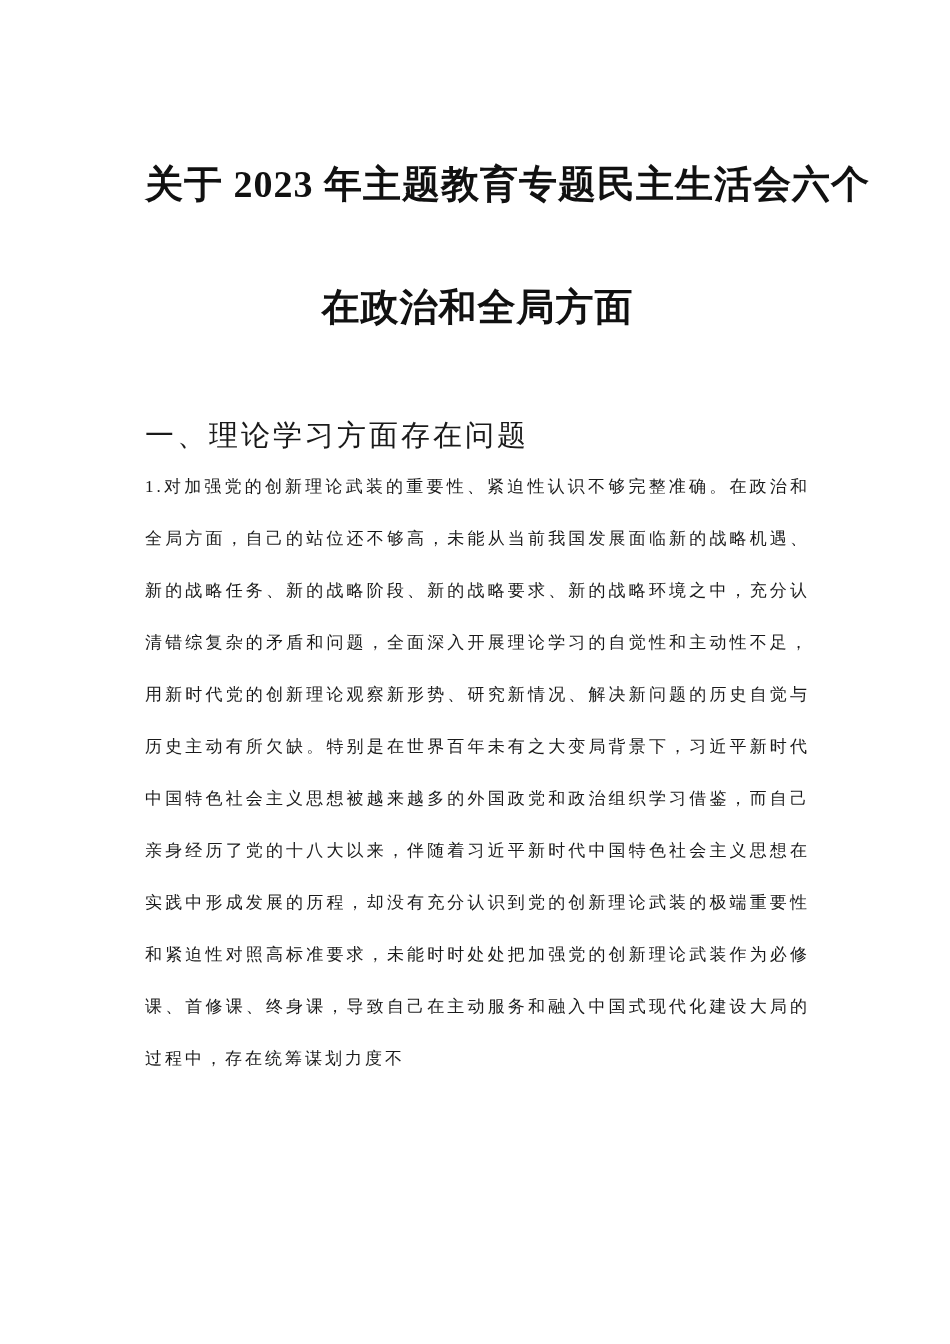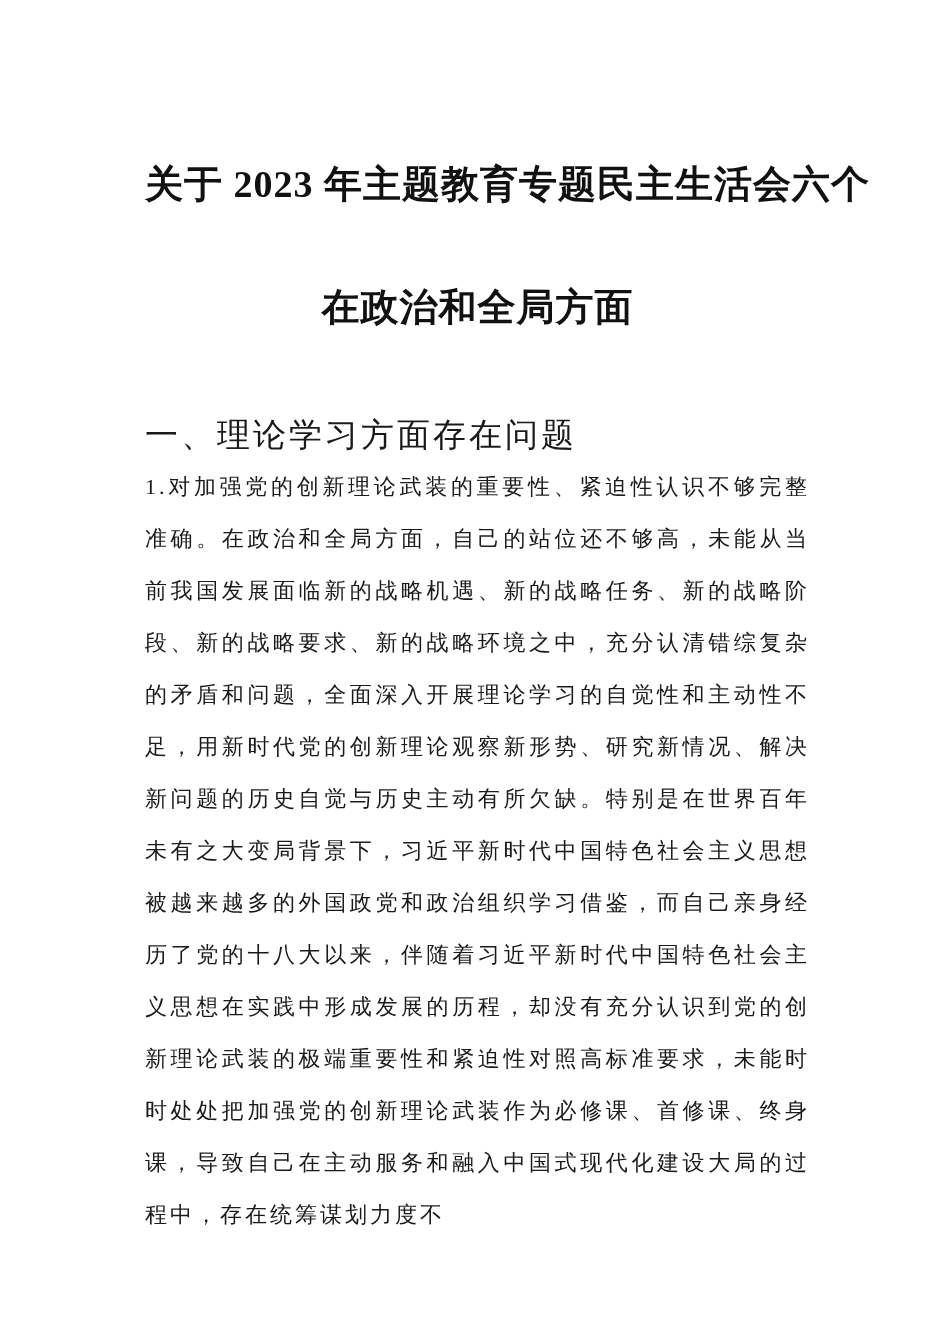--- a/index.html
+++ b/index.html
@@ -30,30 +30,30 @@
   }
   .doc-title .title-line {
     display: block;
     white-space: nowrap;
   }
   .doc-body {
     margin-top: 40px;
   }
   .section-heading {
     margin: 0;
-    font-size: 33px;
+    font-size: 29px;
     letter-spacing: 3px;
     line-height: 52px;
     text-align: left;
     font-weight: normal;
     color: #1a1a1a;
   }
   .paragraph {
     margin: 0;
-    font-size: 22px;
+    font-size: 17px;
     letter-spacing: 3px;
     line-height: 52px;
     text-align: justify;
     text-justify: inter-character;
     text-align-last: left;
     word-break: break-all;
     color: #1a1a1a;
   }
 </style>
 </head>

